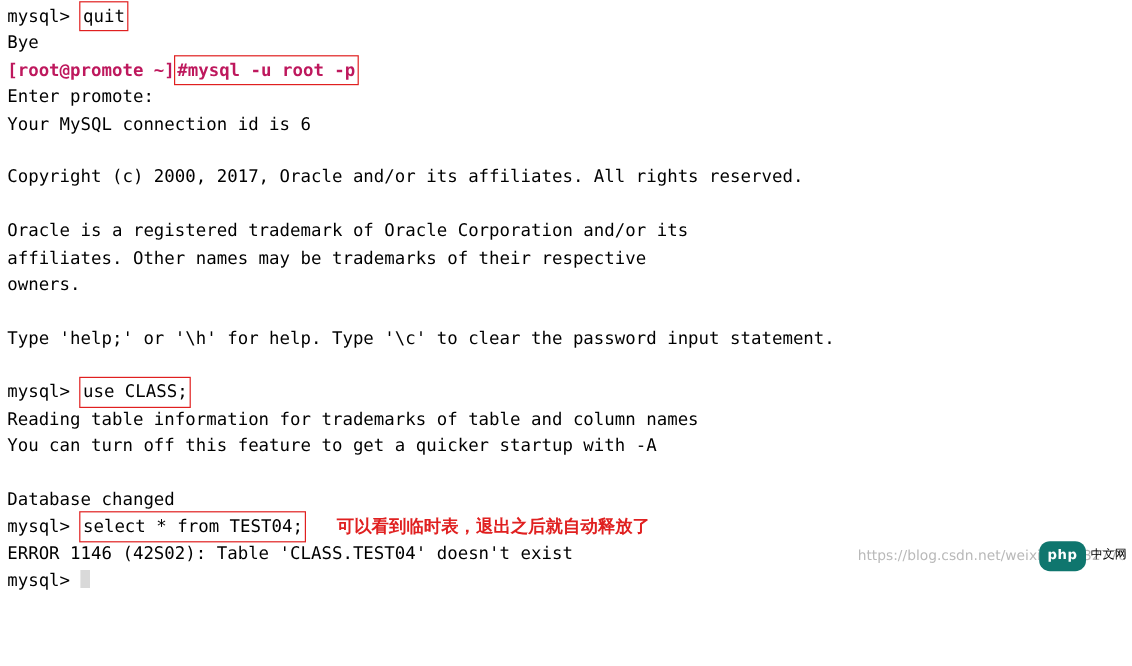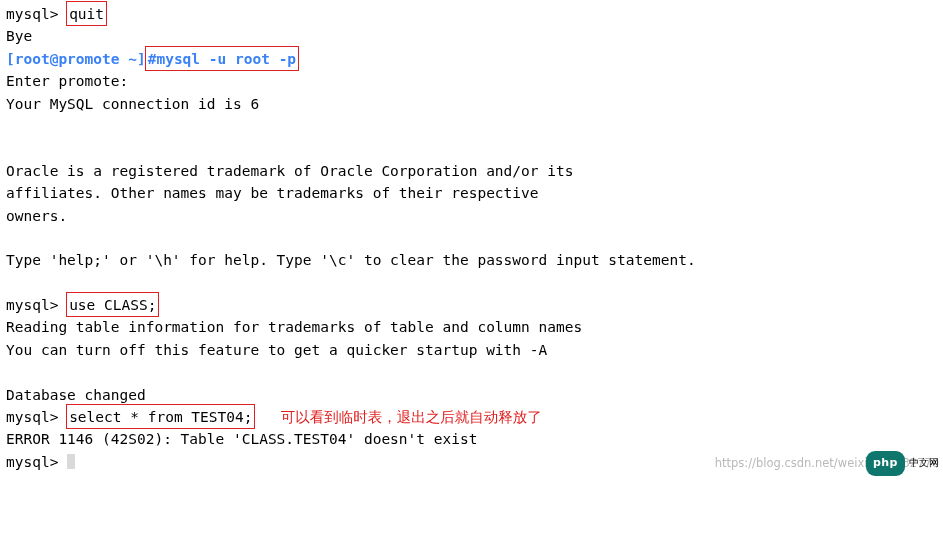--- a/index.html
+++ b/index.html
@@ -23,21 +23,21 @@
     line-height: 22.4px;
     padding: 3px 0 0 6px;
     box-sizing: border-box;
   }
   .line {
     white-space: pre;
     height: 22.4px;
     position: relative;
   }
   .prompt-root {
-    color: #3b82f6;
+    color: #be185d;
     font-weight: bold;
   }
   .prompt-mysql {
     color: #000000;
   }
   .boxed {
     position: relative;
     display: inline-block;
     padding: 0 2px;
   }
@@ -46,21 +46,21 @@
     position: absolute;
     left: -1px;
     top: -2px;
     right: -1px;
     bottom: -1px;
     border: 1.6px solid #e02020;
     pointer-events: none;
   }
   .annot {
     color: #e02020;
-    font-weight: normal;
+    font-weight: bold;
     font-family: "DejaVu Sans", "Liberation Sans", sans-serif;
     font-size: 14.5px;
   }
   .cursor {
     display: inline-block;
     width: 8px;
     height: 15px;
     background: #d9d9d9;
     vertical-align: -2px;
   }
@@ -112,20 +112,21 @@
   <div class="line"><span class="prompt-root">[root@promote ~]</span><span class="boxed"><span class="prompt-root">#mysql -u root -p</span></span></div>
 
   <div class="line"><span>Enter promote:</span></div>
 
 
   <div class="line"><span>Your MySQL connection id is 6</span></div>
 
 
   <div class="blank"></div>
 
+  <div class="line"><span>Copyright (c) 2000, 2017, Oracle and/or its affiliates. All rights reserved.</span></div>
 
   <div class="blank"></div>
 
   <div class="line"><span>Oracle is a registered trademark of Oracle Corporation and/or its</span></div>
 
   <div class="line"><span>affiliates. Other names may be trademarks of their respective</span></div>
 
   <div class="line"><span>owners.</span></div>
 
   <div class="blank"></div>

